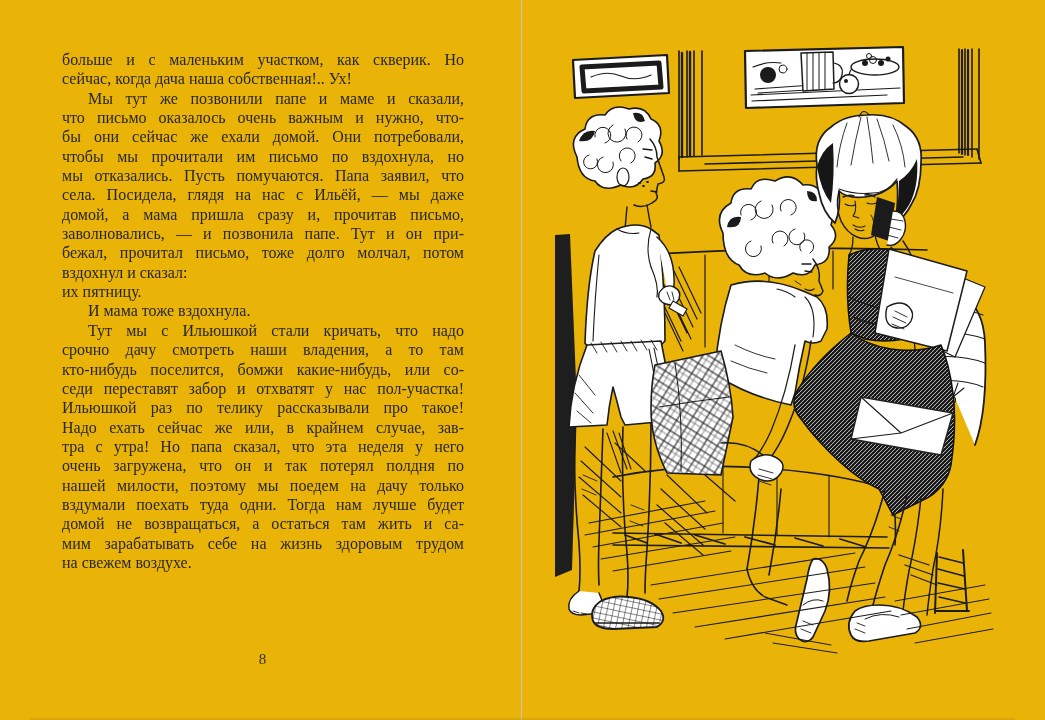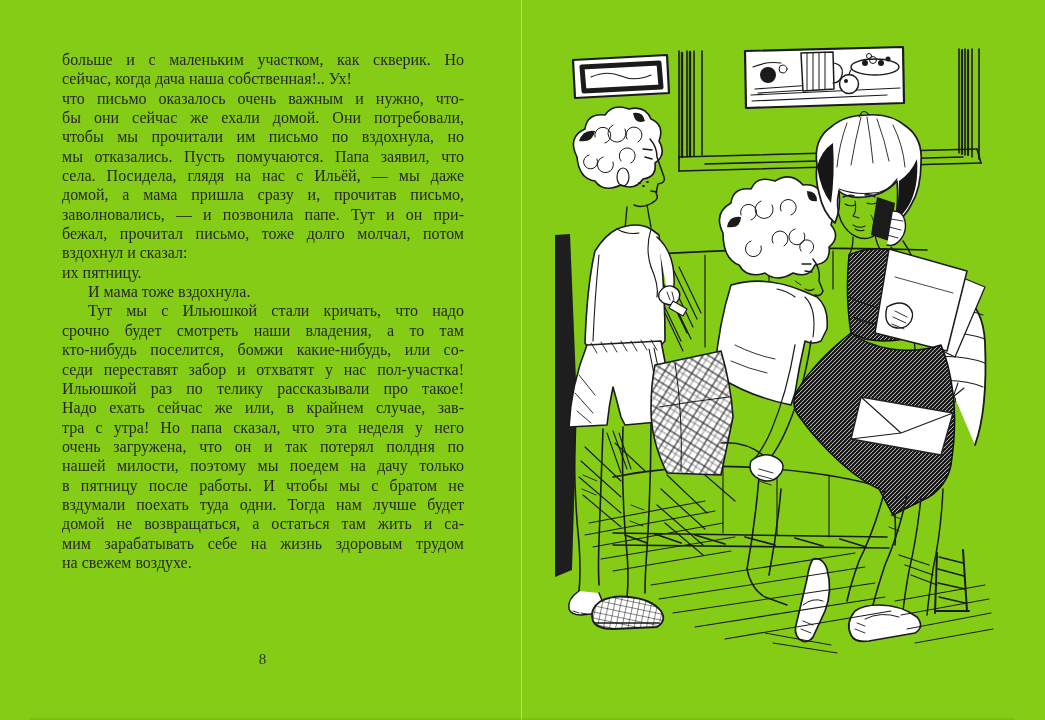--- a/index.html
+++ b/index.html
@@ -1,18 +1,18 @@
 <!DOCTYPE html>
 <html lang="ru"><head>
 <meta charset="utf-8">
 <style>
   html,body{margin:0;padding:0;background:#ffffff;}
   body{width:1045px;height:720px;overflow:hidden;position:relative;
        font-family:"Liberation Serif","DejaVu Serif",serif;}
-  .spread{position:absolute;inset:0;background:#84cc16;}
+  .spread{position:absolute;inset:0;background:#eab308;}
   .gutter{position:absolute;left:521px;top:0;bottom:0;width:1px;background:#c6c6c6;}
   .bottom-edge{position:absolute;left:30px;right:30px;bottom:0;height:3px;
        background:linear-gradient(to bottom,rgba(0,0,0,0),rgba(0,0,0,0.10));}
   .page-left{position:absolute;left:0;top:0;width:521px;height:720px;}
   .page-right{position:absolute;left:522px;top:0;width:523px;height:720px;}
   .text-block{position:absolute;left:62px;top:50px;width:402px;color:#272727;
        font-size:16px;line-height:19.35px;}
   .tl{text-align:justify;text-align-last:justify;white-space:normal;}
   .tl.last{text-align-last:left;}
   .tl.ind{text-indent:26px;}
@@ -23,41 +23,41 @@
 </style>
 </head>
 <body>
 
 <div class="spread">
 
   <div class="page-left">
     <div class="text-block">
         <div class="tl">больше и с маленьким участком, как скверик. Но</div>
         <div class="tl last">сейчас, когда дача наша собственная!.. Ух!</div>
+        <div class="tl ind">Мы тут же позвонили папе и маме и сказали,</div>
         <div class="tl">что письмо оказалось очень важным и нужно, что-</div>
         <div class="tl">бы они сейчас же ехали домой. Они потребовали,</div>
         <div class="tl">чтобы мы прочитали им письмо по вздохнула, но</div>
         <div class="tl">мы отказались. Пусть помучаются. Папа заявил, что</div>
         <div class="tl">села. Посидела, глядя на нас с Ильёй, — мы даже</div>
         <div class="tl">домой, а мама пришла сразу и, прочитав письмо,</div>
         <div class="tl">заволновались, — и позвонила папе. Тут и он при-</div>
         <div class="tl">бежал, прочитал письмо, тоже долго молчал, потом</div>
         <div class="tl last">вздохнул и сказал:</div>
         <div class="tl last">их пятницу.</div>
         <div class="tl ind last">И мама тоже вздохнула.</div>
         <div class="tl ind">Тут мы с Ильюшкой стали кричать, что надо</div>
-        <div class="tl">срочно будет смотреть наши владения, а то там</div>
+        <div class="tl">срочно дачу смотреть наши владения, а то там</div>
         <div class="tl">кто-нибудь поселится, бомжи какие-нибудь, или со-</div>
         <div class="tl">седи переставят забор и отхватят у нас пол-участка!</div>
         <div class="tl">Ильюшкой раз по телику рассказывали про такое!</div>
         <div class="tl">Надо ехать сейчас же или, в крайнем случае, зав-</div>
         <div class="tl">тра с утра! Но папа сказал, что эта неделя у него</div>
         <div class="tl">очень загружена, что он и так потерял полдня по</div>
         <div class="tl">нашей милости, поэтому мы поедем на дачу только</div>
-        <div class="tl">в пятницу после работы. И чтобы мы с братом не</div>
         <div class="tl">вздумали поехать туда одни. Тогда нам лучше будет</div>
         <div class="tl">домой не возвращаться, а остаться там жить и са-</div>
         <div class="tl">мим зарабатывать себе на жизнь здоровым трудом</div>
         <div class="tl last">на свежем воздухе.</div>
       </div>
     <div class="page-number">8</div>
   </div>
 
   <div class="gutter"></div>
 

